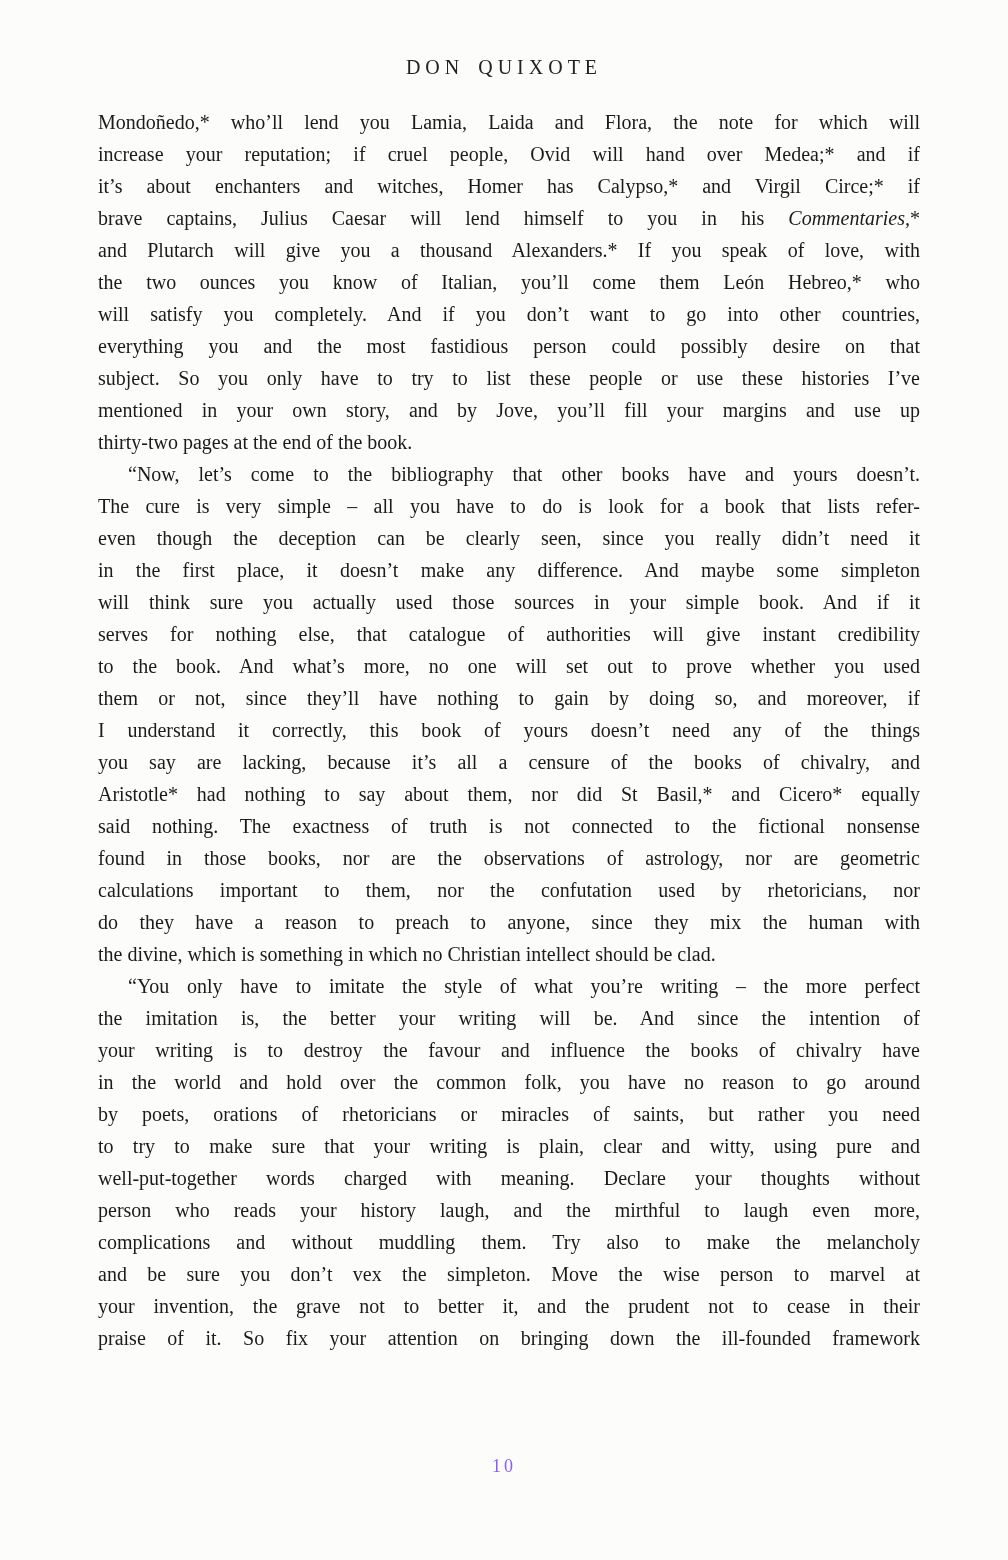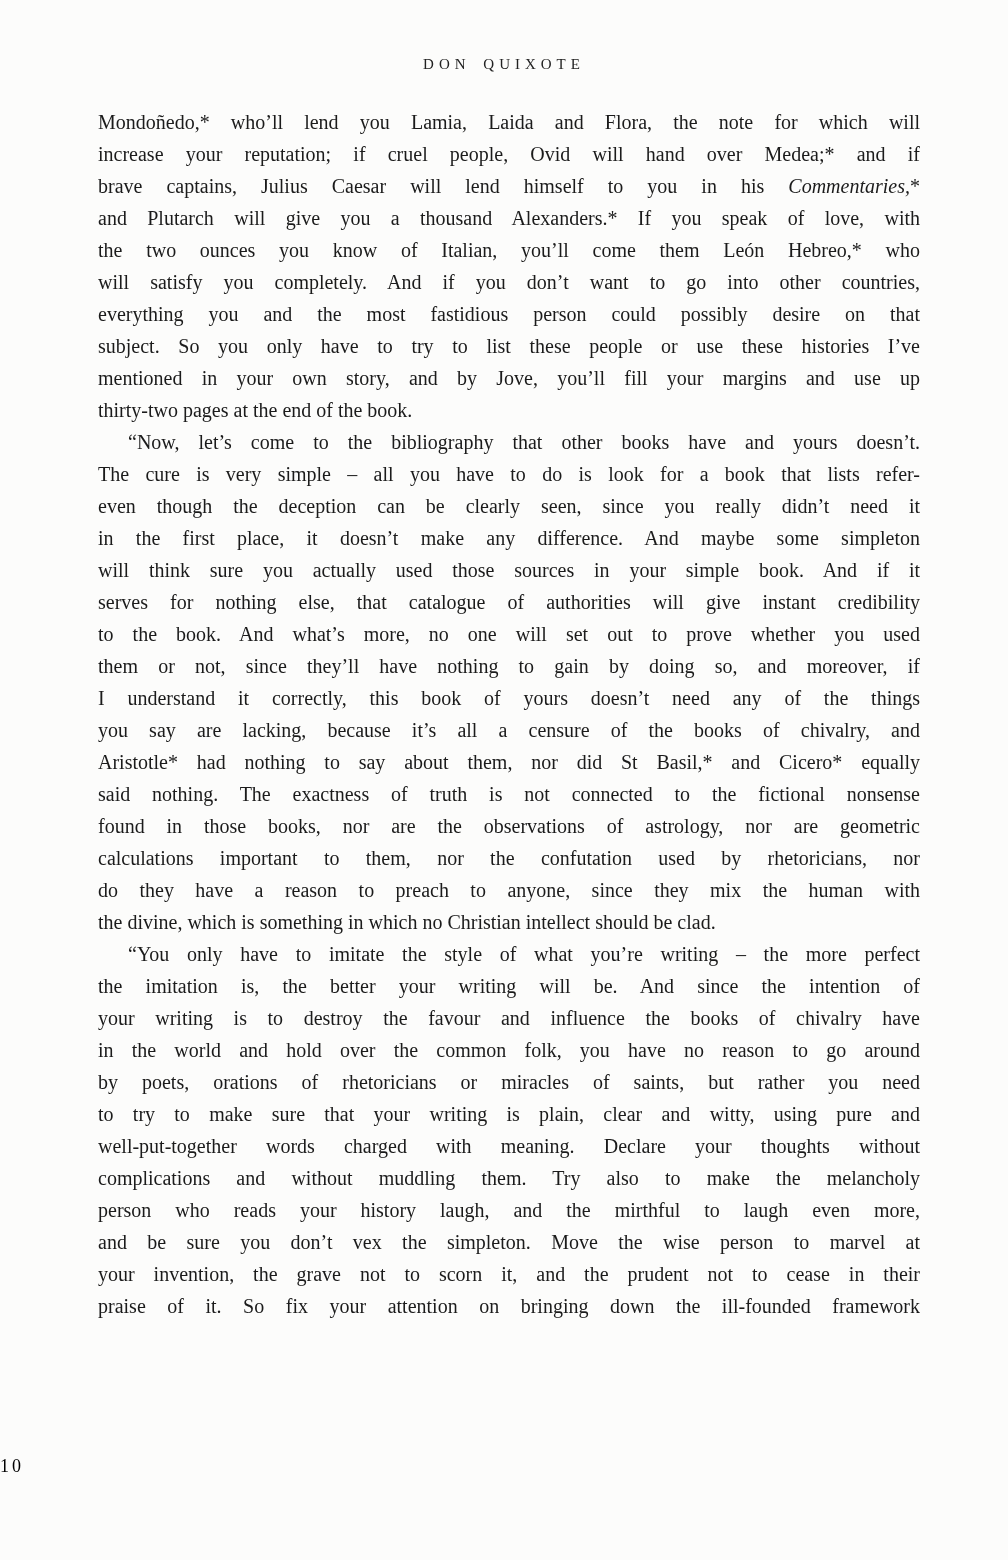--- a/index.html
+++ b/index.html
@@ -15,21 +15,21 @@
     background: #fcfcfb;
     color: #1b1b1b;
     overflow: hidden;
   }
   .running-header {
     position: absolute;
     top: 56px;
     left: 0;
     right: 0;
     text-align: center;
-    font-size: 15px;
+    font-size: 20px;
     letter-spacing: 5px;
     color: #222;
     word-spacing: 4px;
   }
   .body-text {
     position: absolute;
     top: 106px;
     left: 98px;
     width: 822px;
   }
@@ -45,35 +45,36 @@
     color: #1b1b1b;
   }
   .line.ind { text-indent: 30px; }
   .line.para-end { text-align-last: left; }
   .line i { font-style: italic; }
   .page-number {
     position: absolute;
     top: 1456px;
     left: 0;
     right: 0;
-    text-align: left;
+    text-align: center;
     font-size: 18px;
     letter-spacing: 3px;
-    color: #000000;
+    color: #8b5cf6;
   }
 </style>
 </head>
 <body>
 
 <div class="page">
   <div class="running-header">DON QUIXOTE</div>
 
   <div class="body-text">
       <div class="line"><span>Mondoñedo,* who’ll lend you Lamia, Laida and Flora, the note for which will</span></div>
       <div class="line"><span>increase your reputation; if cruel people, Ovid will hand over Medea;* and if</span></div>
+      <div class="line"><span>it’s about enchanters and witches, Homer has Calypso,* and Virgil Circe;* if</span></div>
       <div class="line"><span>brave captains, Julius Caesar will lend himself to you in his </span><i>Commentaries,</i><span>*</span></div>
       <div class="line"><span>and Plutarch will give you a thousand Alexanders.* If you speak of love, with</span></div>
       <div class="line"><span>the two ounces you know of Italian, you’ll come them León Hebreo,* who</span></div>
       <div class="line"><span>will satisfy you completely. And if you don’t want to go into other countries,</span></div>
       <div class="line"><span>everything you and the most fastidious person could possibly desire on that</span></div>
       <div class="line"><span>subject. So you only have to try to list these people or use these histories I’ve</span></div>
       <div class="line"><span>mentioned in your own story, and by Jove, you’ll fill your margins and use up</span></div>
       <div class="line para-end"><span>thirty-two pages at the end of the book.</span></div>
       <div class="line ind"><span>“Now, let’s come to the bibliography that other books have and yours doesn’t.</span></div>
       <div class="line"><span>The cure is very simple – all you have to do is look for a book that lists refer-</span></div>
@@ -91,21 +92,21 @@
       <div class="line"><span>calculations important to them, nor the confutation used by rhetoricians, nor</span></div>
       <div class="line"><span>do they have a reason to preach to anyone, since they mix the human with</span></div>
       <div class="line para-end"><span>the divine, which is something in which no Christian intellect should be clad.</span></div>
       <div class="line ind"><span>“You only have to imitate the style of what you’re writing – the more perfect</span></div>
       <div class="line"><span>the imitation is, the better your writing will be. And since the intention of</span></div>
       <div class="line"><span>your writing is to destroy the favour and influence the books of chivalry have</span></div>
       <div class="line"><span>in the world and hold over the common folk, you have no reason to go around</span></div>
       <div class="line"><span>by poets, orations of rhetoricians or miracles of saints, but rather you need</span></div>
       <div class="line"><span>to try to make sure that your writing is plain, clear and witty, using pure and</span></div>
       <div class="line"><span>well-put-together words charged with meaning. Declare your thoughts without</span></div>
+      <div class="line"><span>person who reads your history laugh, and the mirthful to laugh even more,</span></div>
       <div class="line"><span>complications and without muddling them. Try also to make the melancholy</span></div>
-      <div class="line"><span>person who reads your history laugh, and the mirthful to laugh even more,</span></div>
       <div class="line"><span>and be sure you don’t vex the simpleton. Move the wise person to marvel at</span></div>
-      <div class="line"><span>your invention, the grave not to scorn it, and the prudent not to cease in their</span></div>
+      <div class="line"><span>your invention, the grave not to better it, and the prudent not to cease in their</span></div>
       <div class="line"><span>praise of it. So fix your attention on bringing down the ill-founded framework</span></div>
     </div>
 
   <div class="page-number">10</div>
 </div>
 
 </body></html>

